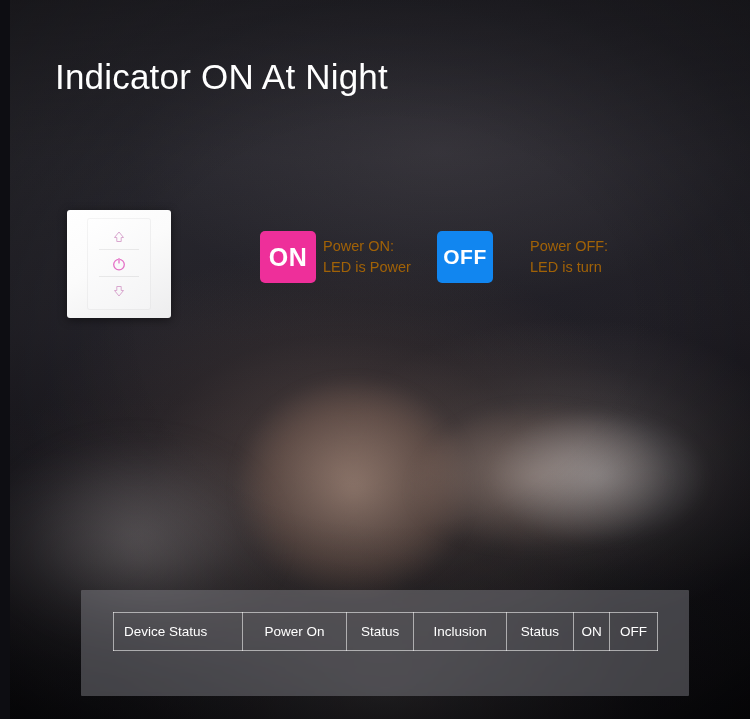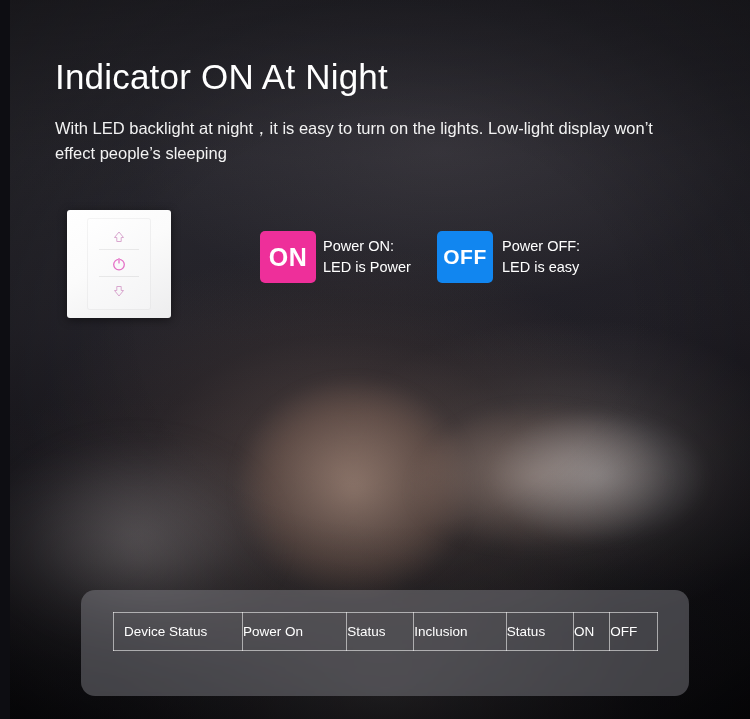--- a/index.html
+++ b/index.html
@@ -166,49 +166,49 @@
     font-size: 25px;
     font-weight: 700;
     letter-spacing: 0.5px;
   }
   .badge-on { left: 250px; top: 231px; background: #ee2f9a; }
   .badge-off { left: 427px; top: 231px; background: #1186f0; font-size: 21px; }
   .legend-text {
     position: absolute;
     font-size: 14.5px;
     line-height: 21px;
-    color: #ffffff;
+    color: #a16207;
   }
   .legend-on { left: 313px; top: 236px; }
-  .legend-off { left: 492px; top: 236px; }
+  .legend-off { left: 520px; top: 236px; }
 
   
   .table-card {
     position: absolute;
     left: 71px;
     top: 590px;
     width: 608px;
     height: 106px;
     background: rgba(150,150,158,0.40);
-    border-radius: 14px;
+    border-radius: 1px;
     backdrop-filter: blur(2px);
   }
   table.status {
     position: absolute;
     left: 32px;
     top: 22px;
     border-collapse: collapse;
     width: 545px;
   }
   table.status td {
     border: 1px solid rgba(255,255,255,0.55);
     height: 37px;
     color: #ffffff;
     font-size: 13.5px;
-    text-align: left;
+    text-align: center;
     padding: 0;
   }
   table.status td.label {
     text-align: left;
     padding-left: 10px;
     width: 118px;
   }
   .dot {
     display: inline-block;
     width: 11px;
@@ -232,21 +232,20 @@
 
   <div class="bg"></div>
   <div class="bg-pillow"></div>
   <div class="bg-head"></div>
   <div class="bg-arm"></div>
   <div class="bg-top"></div>
   <div class="bg-shade"></div>
   <div class="bg-vignette"></div>
 
   <div class="headline">Indicator ON At Night</div>
-  <div class="subline">With LED backlight at night，it is easy to turn on the lights. Low-light display won’t effect people’s sleeping</div>
 
   <div class="switch-plate">
     <div class="switch-inner">
       <div class="sw-icon sw-up">
         <svg width="16" height="16" viewBox="0 0 16 16">
           <path d="M8 3 L12.5 8.5 L10.2 8.5 L10.2 12.5 L5.8 12.5 L5.8 8.5 L3.5 8.5 Z" fill="none" stroke="#d9a7cf" stroke-width="1"></path>
         </svg>
       </div>
       <div class="sw-div sw-div1"></div>
       <div class="sw-icon sw-mid">
@@ -267,21 +266,21 @@
 
   <div class="badge badge-on">ON</div>
   <div class="legend-text legend-on">
     <div>Power ON:</div>
     <div>LED is Power</div>
   </div>
 
   <div class="badge badge-off">OFF</div>
   <div class="legend-text legend-off">
     <div>Power OFF:</div>
-    <div>LED is easy</div>
+    <div>LED is turn</div>
   </div>
 
   <div class="table-card">
     <table class="status">
       <tbody>
           <tr>
         <td class="label">Device Status</td>
         <td>Power On</td>
         <td>Status</td>
         <td>Inclusion</td>

